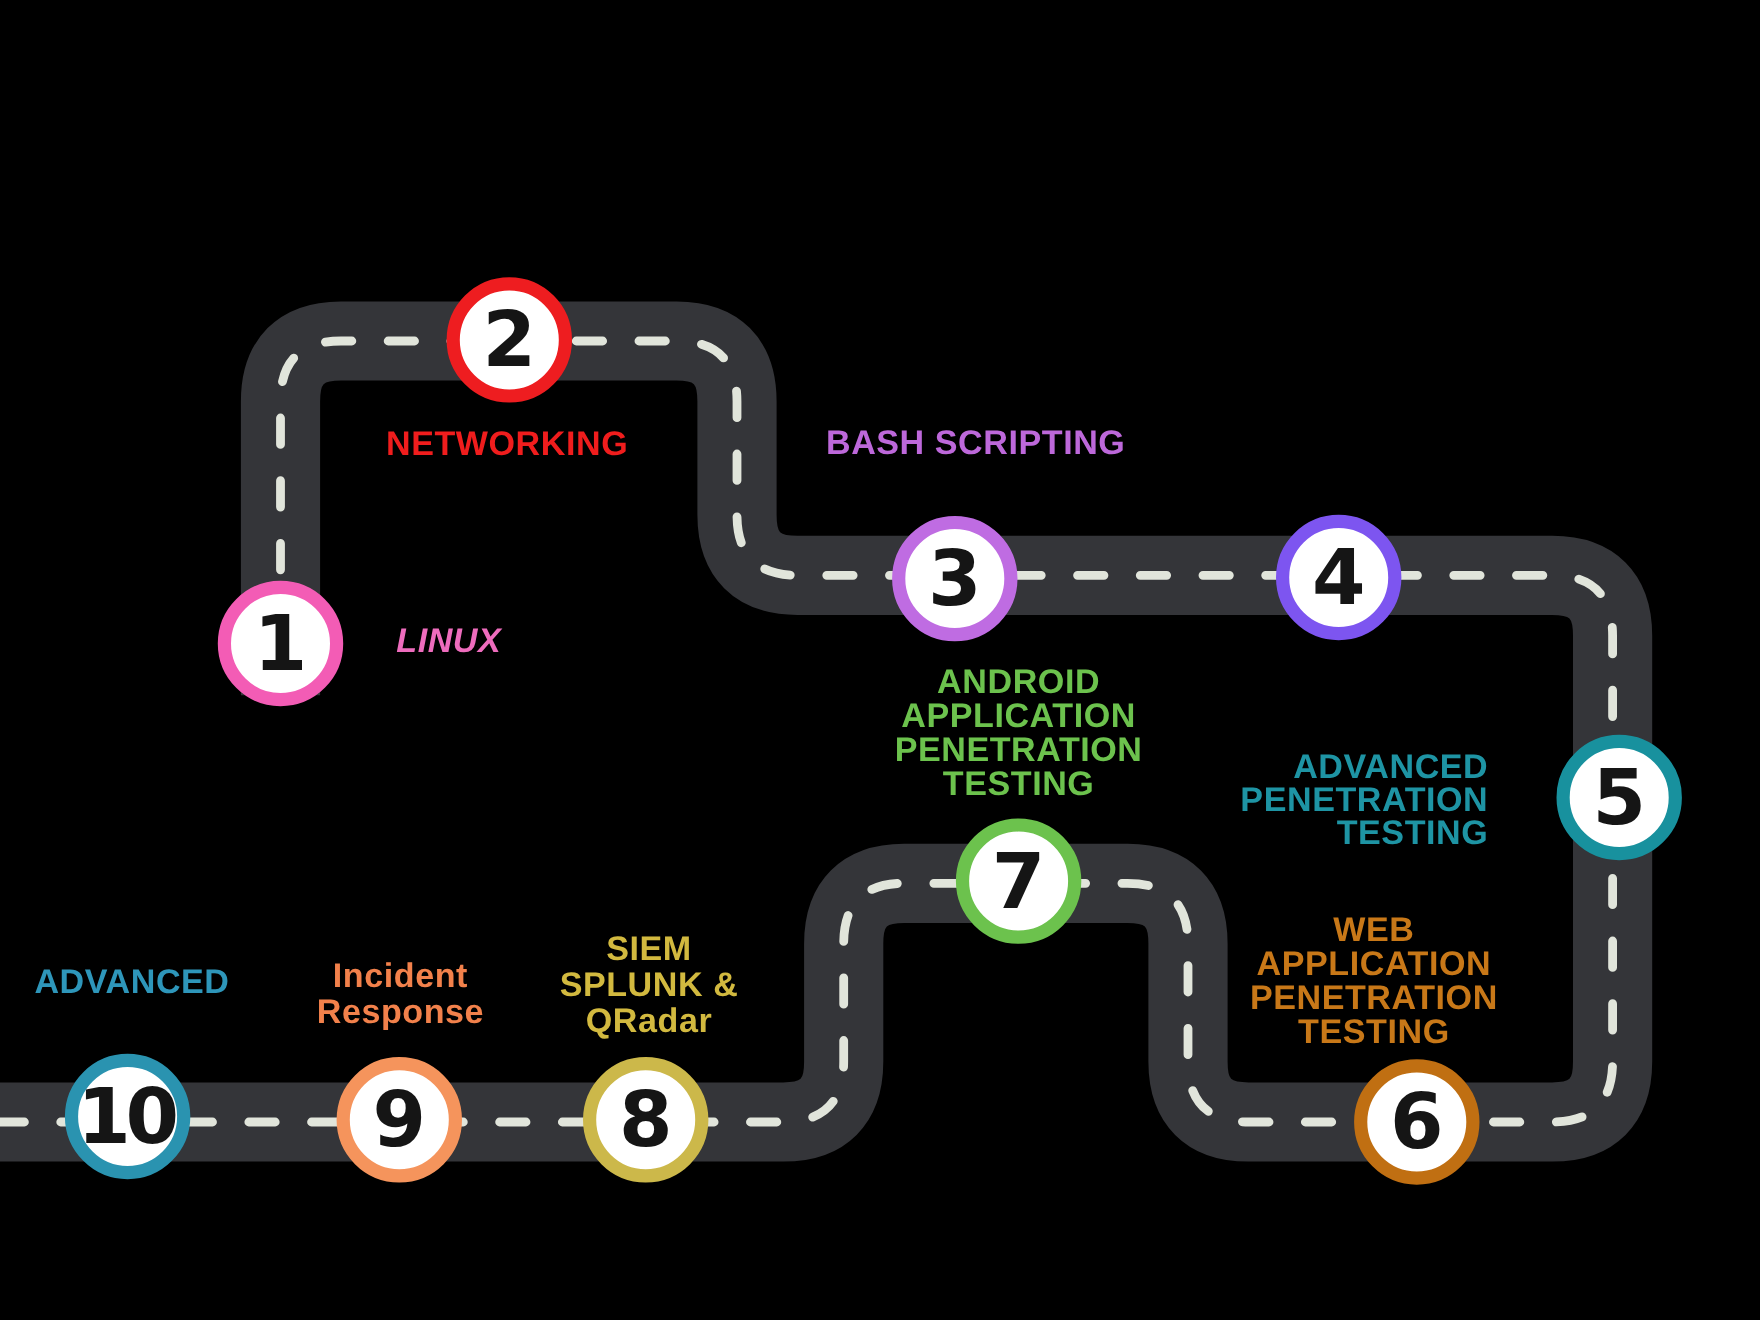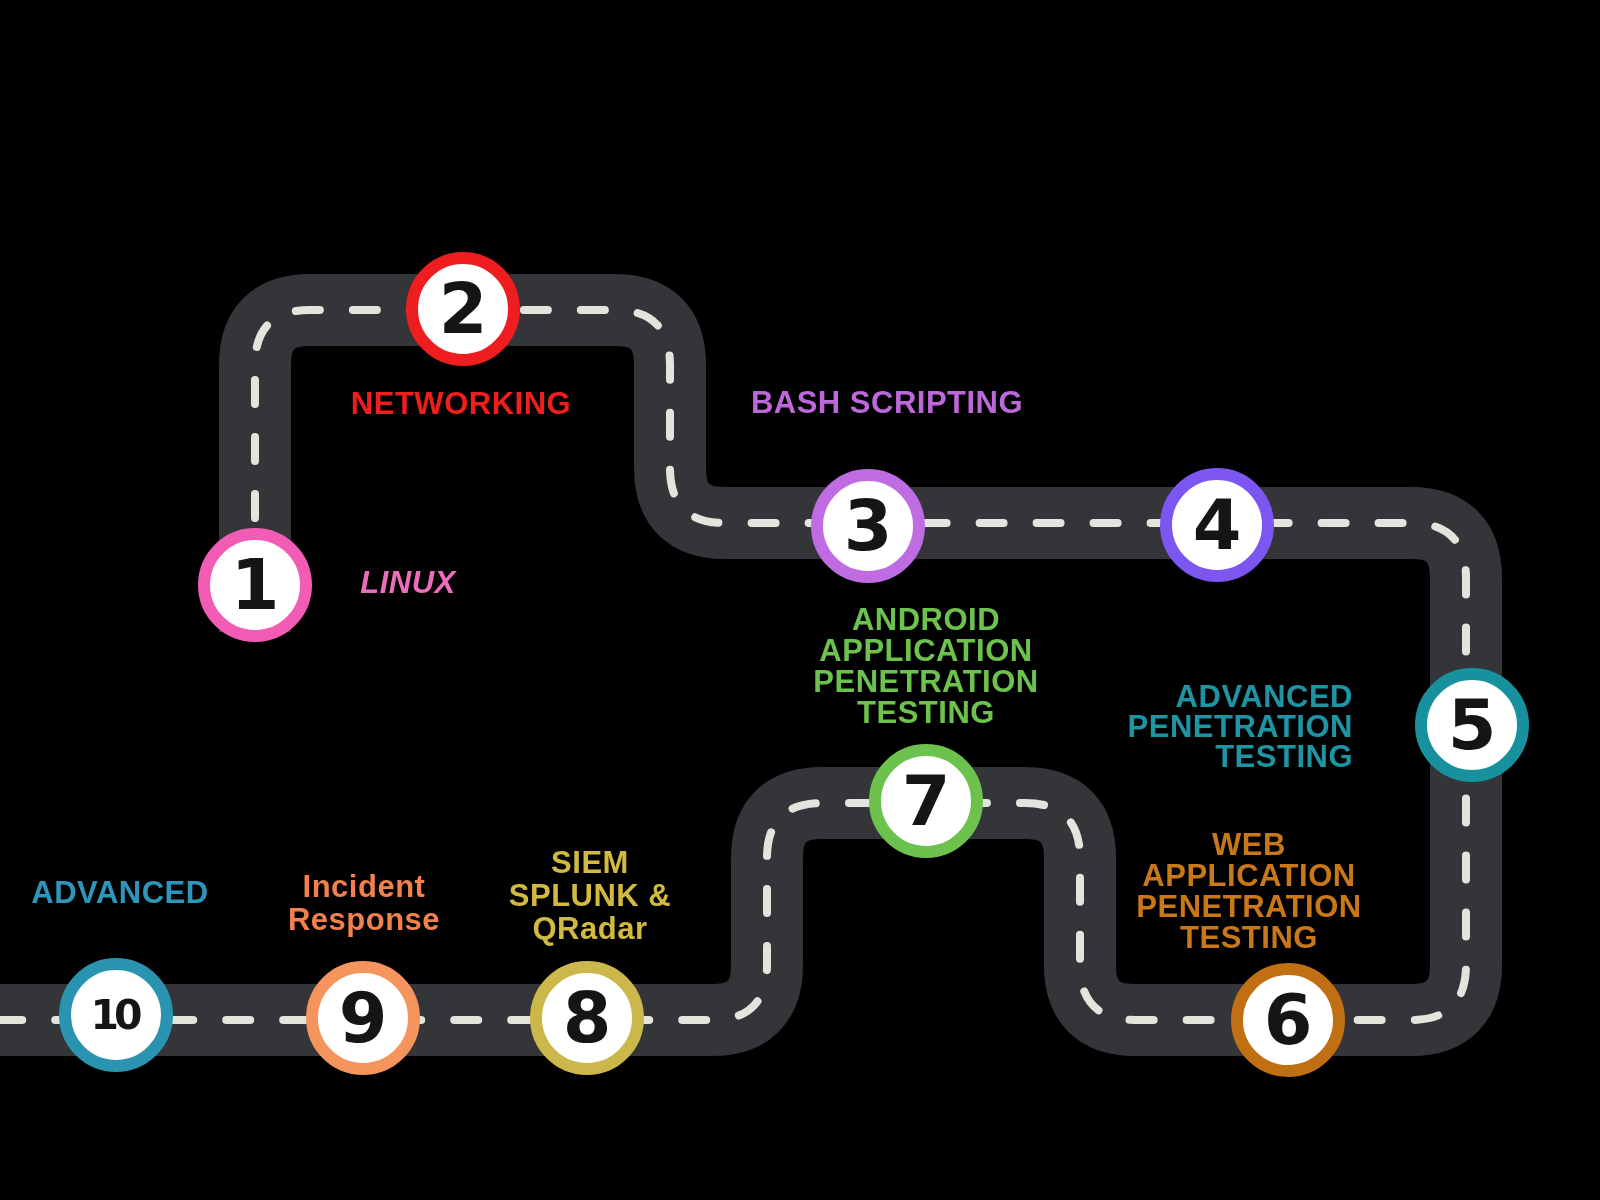--- a/index.html
+++ b/index.html
@@ -24,21 +24,21 @@
     position:absolute;width:90px;height:90px;border-radius:50%;
     background:#ffffff;border:12px solid #ccc;
     transform:translate(-50%,-50%);
     display:flex;align-items:center;justify-content:center;
     box-sizing:content-box;
   }
   .node .num{
     font-family:"DejaVu Sans","Liberation Sans",sans-serif;
     font-weight:bold;color:#151515;font-size:70px;line-height:90px;
   }
-  .node .num.two-digit{font-size:41px;letter-spacing:-5px;margin-left:-4px;}
+  .node .num.two-digit{font-size:70px;letter-spacing:-5px;margin-left:-4px;}
   
   .label{
     position:absolute;transform:translate(-50%,-50%);
     font-weight:bold;font-size:31px;line-height:31px;text-align:center;
     letter-spacing:.5px;white-space:nowrap;
   }
   .label span{display:block;}
   .label.lh30{line-height:30px;}
   .label.lh33{line-height:33px;}
   .label.right{transform:translate(-100%,-50%);text-align:right;}

